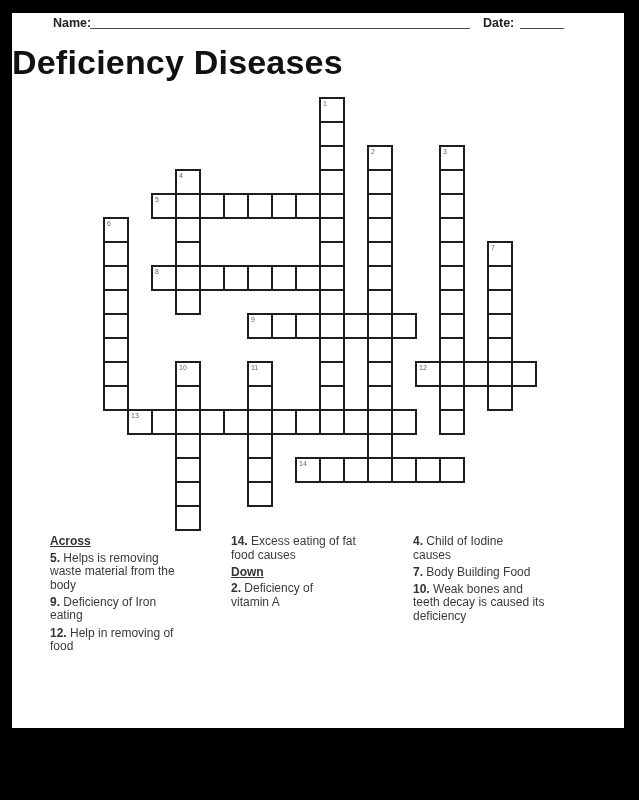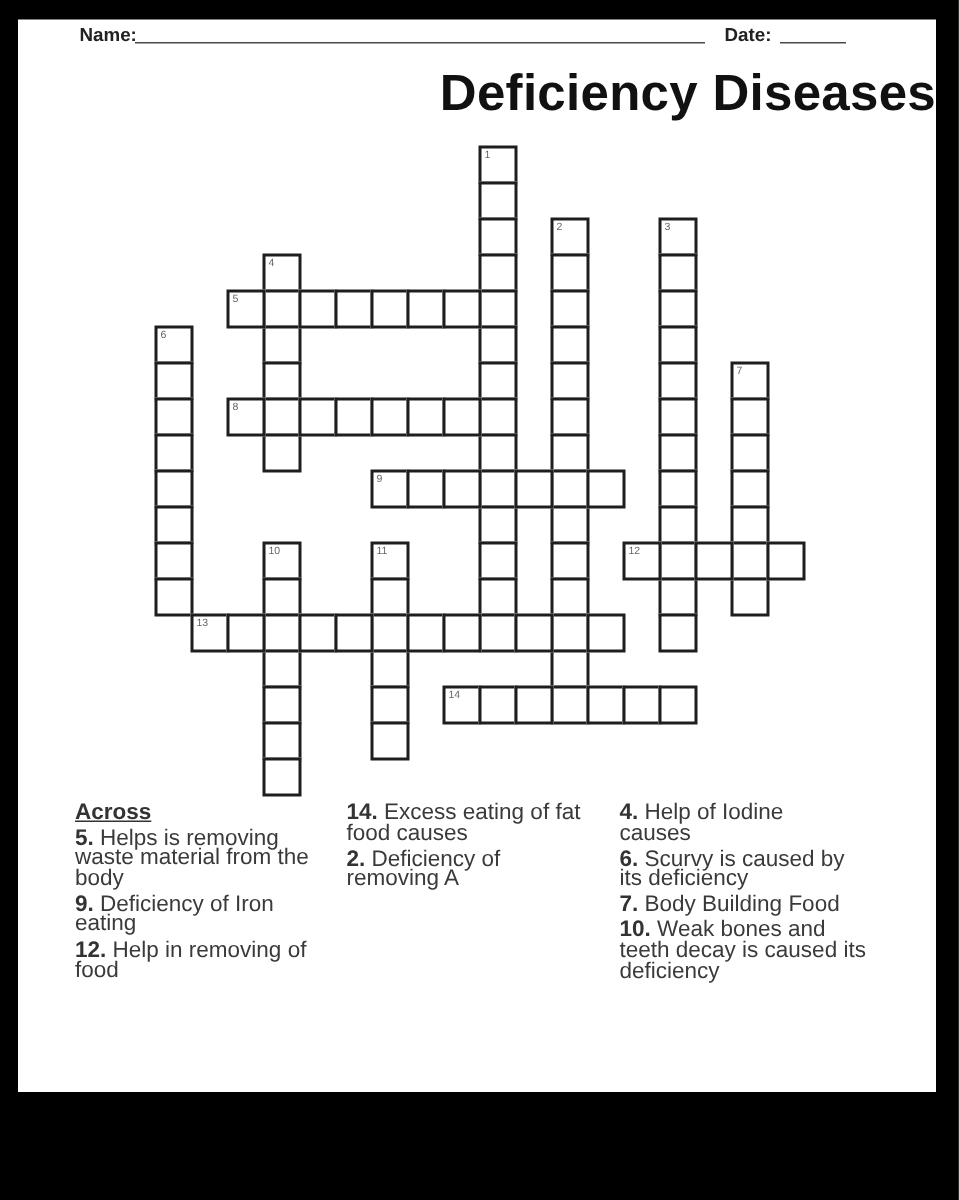--- a/index.html
+++ b/index.html
@@ -23,37 +23,37 @@
   .date-label {
     position: absolute; left: 471px; top: 3px;
     font-size: 12.5px; font-weight: 600; color: #222;
   }
   .date-line {
     position: absolute; left: 508px; top: 2px; width: 44px; height: 13px;
     border-bottom: 1.4px solid #4a4a4a;
   }
   .title {
     position: absolute; left: 0; top: 30px; width: 100%;
-    text-align: right; font-size: 34px; font-weight: 600;
+    text-align: left; font-size: 34px; font-weight: 600;
     color: #111; letter-spacing: 0.2px;
   }
   .grid {
     position: absolute; left: 91px; top: 84px; width: 434px; height: 434px;
   }
   .cell {
     position: absolute; width: 26px; height: 26px; box-sizing: border-box;
     border: 2px solid #1e1e1e; background: #fff;
   }
   .cell-num {
     position: absolute; left: 2px; top: 1px;
     font-size: 7px; line-height: 7px; color: #666;
   }
   .clue-col {
     position: absolute; top: 522px; width: 192px;
-    font-size: 15px; line-height: 13.6px; color: #3a3a3a;
+    font-size: 12px; line-height: 13.6px; color: #3a3a3a;
   }
   .col-1 { left: 38px; }
   .col-2 { left: 219px; }
   .col-3 { left: 401px; }
   .clue-heading {
     font-weight: bold; text-decoration: underline;
     margin-bottom: 3px; color: #333;
   }
   .clue { margin-bottom: 3.5px; }
   .clue-num { font-weight: bold; color: #333; }
@@ -218,29 +218,28 @@
 body</span></div>
       <div class="clue"><span class="clue-num">9.</span> <span class="clue-text">Deficiency of Iron
 eating</span></div>
       <div class="clue"><span class="clue-num">12.</span> <span class="clue-text">Help in removing of
 food</span></div>
     </div>
 
     <div class="clue-col col-2">
       <div class="clue"><span class="clue-num">14.</span> <span class="clue-text">Excess eating of fat
 food causes</span></div>
+      <div class="clue-heading">Down</div>
       <div class="clue"><span class="clue-num">2.</span> <span class="clue-text">Deficiency of
-removing A</span></div>
+vitamin A</span></div>
     </div>
 
     <div class="clue-col col-3">
-      <div class="clue"><span class="clue-num">4.</span> <span class="clue-text">Help of Iodine
+      <div class="clue"><span class="clue-num">4.</span> <span class="clue-text">Child of Iodine
 causes</span></div>
-      <div class="clue"><span class="clue-num">6.</span> <span class="clue-text">Scurvy is caused by
-its deficiency</span></div>
       <div class="clue"><span class="clue-num">7.</span> <span class="clue-text">Body Building Food</span></div>
       <div class="clue"><span class="clue-num">10.</span> <span class="clue-text">Weak bones and
 teeth decay is caused its
 deficiency</span></div>
     </div>
 
   </div>
 </div>
 
 </body></html>

